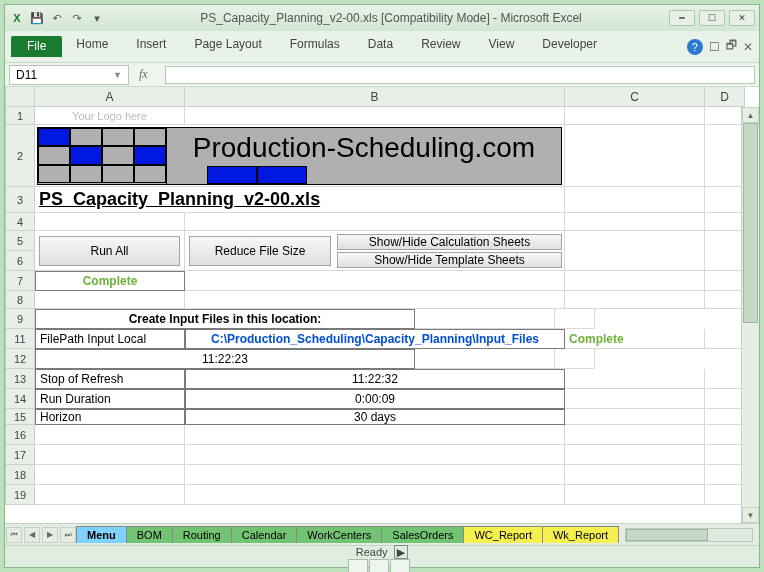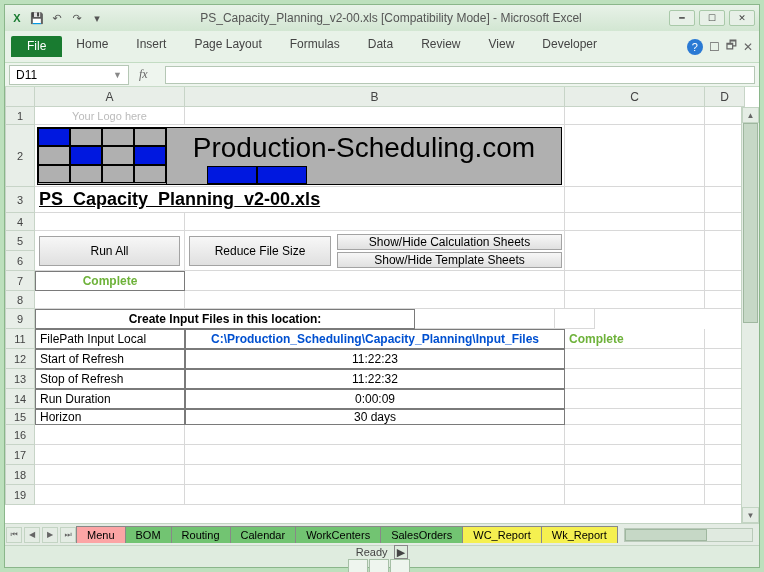--- a/index.html
+++ b/index.html
@@ -57,21 +57,21 @@
 .btn-half { height: 16px; width: calc(100% - 4px); margin: 1px 2px; }
 
 .green { color: #6eb23a; font-weight: bold; }
 .blue { color: #0050d0; font-weight: bold; }
 .header-cell { font-weight: bold; background: #fff; }
 .bordered { border: 1px solid #7a7a7a !important; }
 
 .sheet-tabs-bar { height: 22px; display: flex; align-items: center; background: #e4ece4; border-top: 1px solid #c3d4c3; font-size: 11px; }
 .nav-btn { width: 16px; height: 16px; display: flex; align-items: center; justify-content: center; color: #666; border: 1px solid #c3d4c3; margin: 0 1px; font-size: 8px; }
 .stab { padding: 2px 10px; border: 1px solid #888; border-bottom: none; margin-left: -1px; font-size: 11px; }
-.st-w { background: #fca5a5; font-weight: normal; }
+.st-w { background: #7dd3fc; font-weight: bold; }
 .st-g { background: #72c472; }
 .st-y { background: #f5f050; }
 .hscroll { flex: 1; margin: 0 6px; height: 14px; border: 1px solid #b9c9b9; background: #e0eae0; position: relative; }
 .hscroll-thumb { position: absolute; left: 0; width: 65%; height: 100%; background: #c6d8c6; border: 1px solid #9fb79f; }
 
 .status-bar { height: 22px; display: flex; align-items: center; background: #dfecdf; border-top: 1px solid #c3d4c3; font-size: 11px; padding: 0 6px; flex-direction: column; }
 .status-l { flex: 1; color: #444; }
 .view-btns { display: flex; gap: 1px; margin-right: 6px; }
 .vb { width: 20px; height: 16px; border: 1px solid #a6bfa6; background: #eef5ee; }
 .zoom { display: flex; align-items: center; gap: 4px; color: #444; }
@@ -250,21 +250,20 @@
         <div class="cell b bordered" style="justify-content:center">
             <span class="blue">C:\Production_Scheduling\Capacity_Planning\Input_Files</span>
           </div>
         <div class="cell c">
             <span class="green">Complete</span>
           </div>
         <div class="cell d"></div>
       </div>
       <div class="row" style="height:20px">
         <div class="rh">12</div>
-        <div class="cell a bordered">Start of Refresh</div>
         <div class="cell b bordered" style="justify-content:center">11:22:23</div>
         <div class="cell c"></div>
           <div class="cell d"></div>
       </div>
       <div class="row" style="height:20px">
         <div class="rh">13</div>
         <div class="cell a bordered">Stop of Refresh</div>
         <div class="cell b bordered" style="justify-content:center">11:22:32</div>
         <div class="cell c"></div>
           <div class="cell d"></div>

